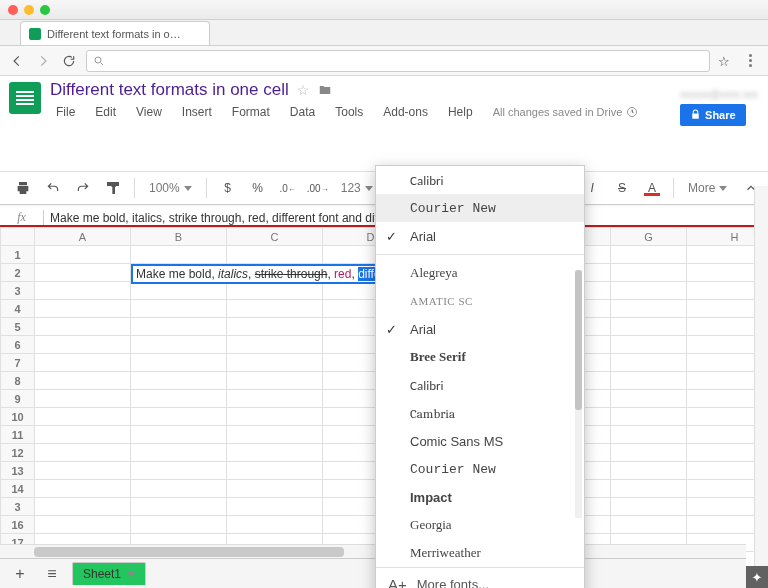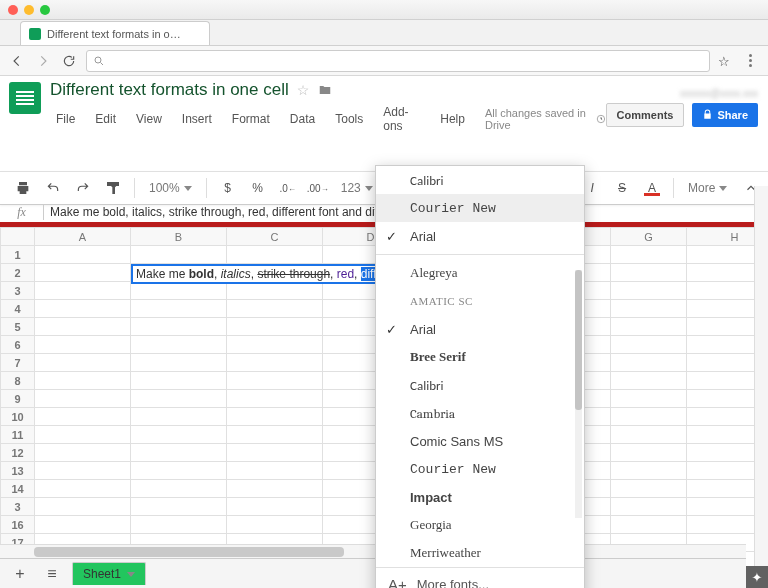--- a/index.html
+++ b/index.html
@@ -18,21 +18,21 @@
   .chrome-menu { width:20px; display:flex; flex-direction:column; align-items:center; gap:2px;}
   .chrome-menu span{ width:3px;height:3px;background:#777;border-radius:50%;}
 
   
   .title-area { display:flex; height: 56px; border-bottom: none; }
   .logo-box { width:50px; display:flex; align-items:flex-start; justify-content:center; padding-top:6px;}
   .logo { width:32px;height:32px;background:#0f9d58;border-radius:3px; display:flex;align-items:center;justify-content:center;}
   .logo-lines { width:18px;height:14px; background:linear-gradient(#fff 0 2px, transparent 2px 4px,#fff 4px 6px, transparent 6px 8px,#fff 8px 10px, transparent 10px 12px,#fff 12px 14px);}
   .title-stack { flex:1; padding-top:4px;}
   .doc-title-row{display:flex;align-items:center;gap:8px;}
-  .doc-title{font-size:17px;color:#14532d;}
+  .doc-title{font-size:17px;color:#4c1d95;}
   .star{color:#bbb;font-size:14px;cursor:pointer;}
   .folder{color:#888;font-size:15px;cursor:pointer;}
   .menu-row{display:flex;gap:8px;margin-top:3px;font-size:12px;color:#555;align-items:center;}
   .menu-item{padding:2px 6px;cursor:pointer;border-radius:2px;}
   .save-status{color:#888;margin-left:6px;display:flex;align-items:center;gap:4px;font-size:11px;}
   .title-right{display:flex;align-items:center;gap:8px;padding:6px 10px 0 0;}
   .comments-btn{border:1px solid #ccc;background:#f5f5f5;font-size:11px;font-weight:bold;color:#444;padding:5px 10px;border-radius:2px;cursor:pointer;}
   .share-btn{background:#1a73e8;color:#fff;font-size:11px;font-weight:bold;padding:5px 10px;border-radius:2px;cursor:pointer;display:flex;align-items:center;gap:4px;}
   .user-email{font-size:10px;color:#bbb;filter:blur(2px);}
 
@@ -40,37 +40,37 @@
   .toolbar{height:34px;border-top:1px solid #e0e0e0;border-bottom:1px solid #ccc;display:flex;align-items:center;padding:0 10px;gap:4px;font-size:12px;color:#555; box-shadow:0 1px 2px rgba(0,0,0,.06);margin-top:39px;}
   .tb-btn{width:26px;height:26px;display:flex;align-items:center;justify-content:center;border-radius:2px;cursor:pointer;color:#555;}
   .tb-sep{width:1px;height:20px;background:#ddd;margin:0 4px;}
   .tb-drop{display:flex;align-items:center;gap:4px;padding:0 6px;height:26px;cursor:pointer;border-radius:2px;color:#777;}
   .font-box{border:2px solid #0f9d58;border-radius:2px;height:28px;display:flex;align-items:center;padding:0 8px;gap:24px;cursor:pointer;min-width:82px;}
   .caret{width:0;height:0;border-left:4px solid transparent;border-right:4px solid transparent;border-top:5px solid #888;}
   .text-clr .underline{height:3px;background:#d93025;width:16px;margin-top:-2px;}
   .expand-up{margin-left:auto;cursor:pointer;}
 
   
-  .fx-bar{height:22px;border-bottom:5px solid #b91c1c;display:flex;align-items:flex-start;font-size:12px;}
+  .fx-bar{height:22px;border-bottom:2px solid #b91c1c;display:flex;align-items:flex-end;font-size:12px;}
   .fx-lbl{width:44px;text-align:center;color:#888;font-style:italic;border-right:1px solid #ccc;font-family:Georgia,serif;}
   .fx-input{flex:1;padding:0 6px;color:#333;}
 
   
   .grid-wrap{position:relative;height:416px;overflow:hidden;}
   table.grid{border-collapse:collapse;table-layout:fixed;width:100%;}
   .grid th,.grid td{border:1px solid #e0e0e0;font-size:11px;height:18px;}
   .col-hdr{background:#f8f8f8;color:#777;font-weight:normal;text-align:center;height:20px;}
   .row-hdr{background:#f8f8f8;color:#777;text-align:center;width:34px;}
   .corner{background:#f8f8f8;width:34px;}
   .cell-b2{position:relative;}
   .cell-content{position:absolute;left:0;top:0;white-space:nowrap;border:2px solid #1a73e8;background:#fff;padding:1px 3px;font-size:12px;z-index:2;}
-  .cell-content .bold{font-weight:bold;margin-top:12px;}
+  .cell-content .bold{font-weight:normal;margin-top:12px;}
   .cell-content .ital{font-style:italic;}
   .cell-content .strike{text-decoration:line-through;}
-  .cell-content .red{color:#4c1d95;}
+  .cell-content .red{color:#be185d;}
   .cell-content .seltxt{background:#1a73e8;color:#fff;}
   .sel-right{border:2px solid #1a73e8;background:#fff;}
 
   
   .font-menu{position:absolute;left:375px;top:165px;width:210px;background:#fff;border:1px solid #ccc;box-shadow:0 4px 14px rgba(0,0,0,.25);font-size:13px;z-index:50;}
   .fm-item{height:28px;display:flex;align-items:center;padding:0 12px 0 34px;position:relative;cursor:pointer;color:#444;}
   .fm-item.hover{background:#eee;}
   .fm-check::before{content:"✓";position:absolute;left:10px;color:#333;font-size:13px;}
   .fm-sep{height:1px;background:#e0e0e0;margin:4px 0;}
   .fm-footer{height:34px;border-top:1px solid #e0e0e0;display:flex;align-items:center;padding:0 12px;gap:10px;color:#555;cursor:pointer;}
@@ -171,21 +171,20 @@
             <circle cx="12" cy="12" r="9" fill="none" stroke="#999" stroke-width="2"></circle>
             <path stroke="#999" stroke-width="2" d="M12 7v5l3 2"></path>
           </svg>
       </span>
     </div>
   </div>
   <div class="title-right">
     <div style="text-align:right">
       <div class="user-email">xxxxxx@xxxx.xxx</div>
       <div style="display:flex;gap:8px;margin-top:4px;">
-        <div class="comments-btn">Comments</div>
         <div class="share-btn">
           <svg width="11" height="11" viewBox="0 0 24 24">
               <path fill="#fff" d="M6 10V7a6 6 0 0112 0v3h1v11H5V10h1zm2 0h8V7a4 4 0 00-8 0v3z"></path>
             </svg>
           <span>Share</span>
         </div>
       </div>
     </div>
   </div>
 </div>

